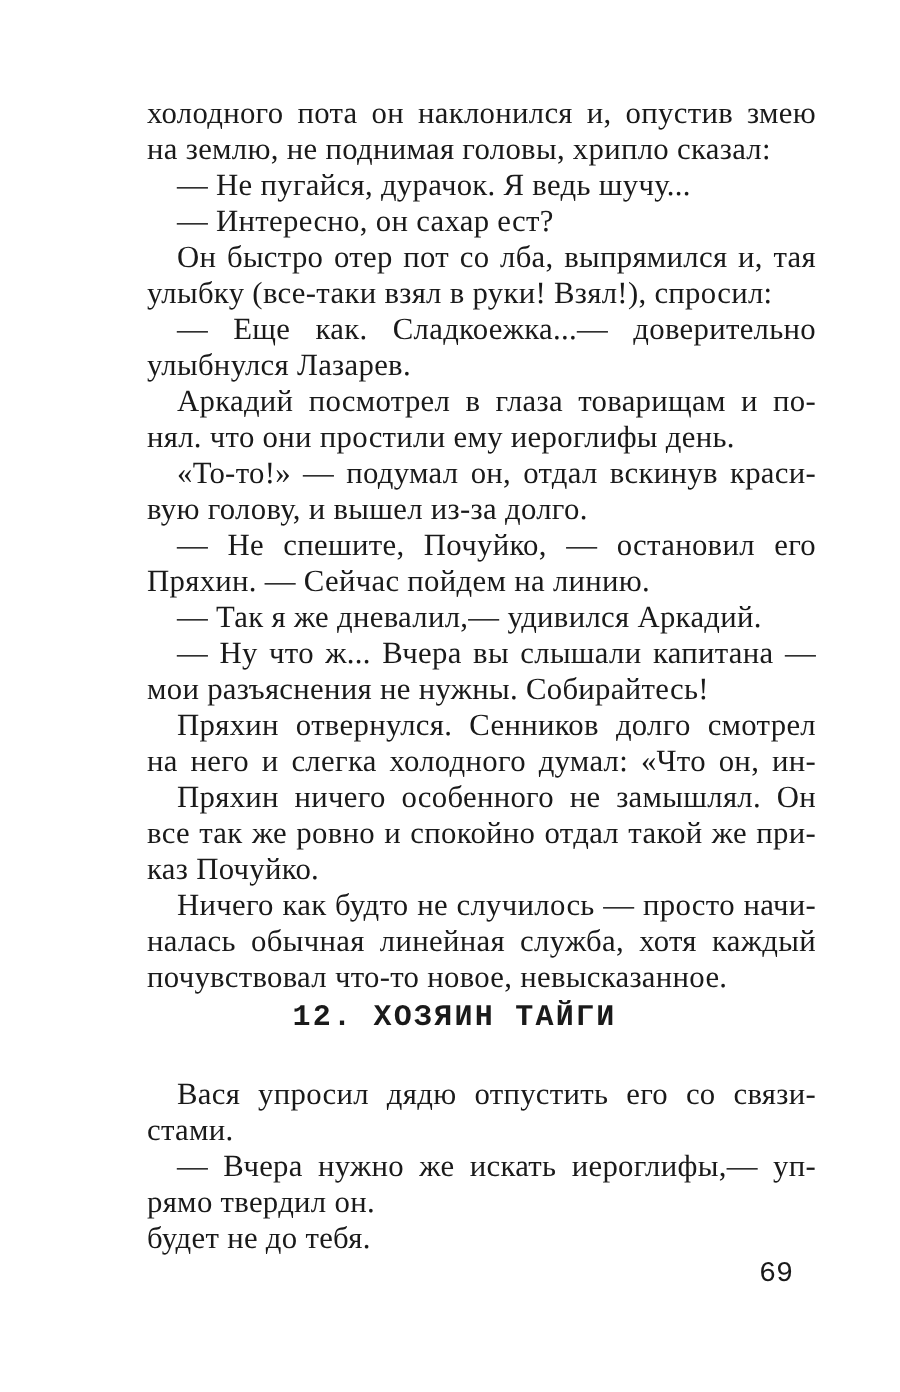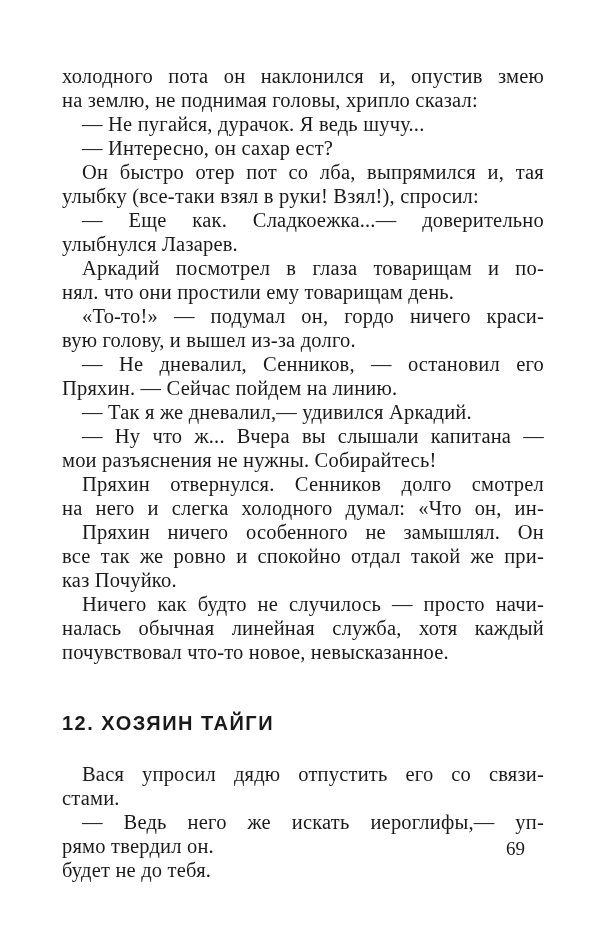--- a/index.html
+++ b/index.html
@@ -22,43 +22,44 @@
     width: 482px;
   }
   .line {
     height: 24px;
     line-height: 24px;
     font-size: 20.5px;
     white-space: nowrap;
     text-align: justify;
     text-align-last: justify;
     letter-spacing: 0.2px;
+    margin-left: 36px;
   }
   .line.last {
     text-align-last: left;
   }
   .line.indent {
     padding-left: 20px;
   }
   .heading {
-    margin-top: 44px;
     height: 30px;
     line-height: 30px;
-    font-family: Liberation Sans, sans-serif;
+    text-align: center;
+    font-family: Liberation Mono, monospace;
     font-weight: bold;
     font-size: 20px;
     letter-spacing: 1.5px;
     margin-bottom: 24px;
   }
   .page-number {
     position: absolute;
     left: 506px;
     top: 838px;
     font-size: 19px;
-    font-family: Liberation Serif, serif;
+    font-family: Liberation Mono, monospace;
   }
 </style>
 </head>
 <body>
 
 <div class="page">
   <div id="before">
       <div>
         <div class="line">холодного пота он наклонился и, опустив змею</div>
         <div class="line last">на землю, не поднимая головы, хрипло сказал:</div>
@@ -72,28 +73,28 @@
       <div>
         <div class="line indent">Он быстро отер пот со лба, выпрямился и, тая</div>
         <div class="line last">улыбку (все-таки взял в руки! Взял!), спросил:</div>
       </div>
       <div>
         <div class="line indent">— Еще как. Сладкоежка...— доверительно</div>
         <div class="line last">улыбнулся Лазарев.</div>
       </div>
       <div>
         <div class="line indent">Аркадий посмотрел в глаза товарищам и по-</div>
-        <div class="line last">нял. что они простили ему товарищам день.</div>
+        <div class="line last">нял. что они простили ему иероглифы день.</div>
       </div>
       <div>
-        <div class="line indent">«То-то!» — подумал он, гордо ничего краси-</div>
+        <div class="line indent">«То-то!» — подумал он, отдал вскинув краси-</div>
         <div class="line last">вую голову, и вышел из-за долго.</div>
       </div>
       <div>
-        <div class="line indent">— Не дневалил, Сенников, — остановил его</div>
+        <div class="line indent">— Не спешите, Почуйко, — остановил его</div>
         <div class="line last">Пряхин. — Сейчас пойдем на линию.</div>
       </div>
       <div>
         <div class="line indent last">— Так я же дневалил,— удивился Аркадий.</div>
       </div>
       <div>
         <div class="line indent">— Ну что ж... Вчера вы слышали капитана —</div>
         <div class="line last">мои разъяснения не нужны. Собирайтесь!</div>
       </div>
       <div>
@@ -111,21 +112,21 @@
         <div class="line last">почувствовал что-то новое, невысказанное.</div>
       </div>
     </div>
   <div class="heading">12. ХОЗЯИН ТАЙГИ</div>
   <div id="after">
       <div>
         <div class="line indent">Вася упросил дядю отпустить его со связи-</div>
         <div class="line last">стами.</div>
       </div>
       <div>
-        <div class="line indent">— Ведь него же искать иероглифы,— уп-</div>
+        <div class="line indent">— Вчера нужно же искать иероглифы,— уп-</div>
         <div class="line last">рямо твердил он.</div>
       </div>
       <div>
         <div class="line last">будет не до тебя.</div>
       </div>
     </div>
 </div>
 
 <div class="page-number">69</div>
 

